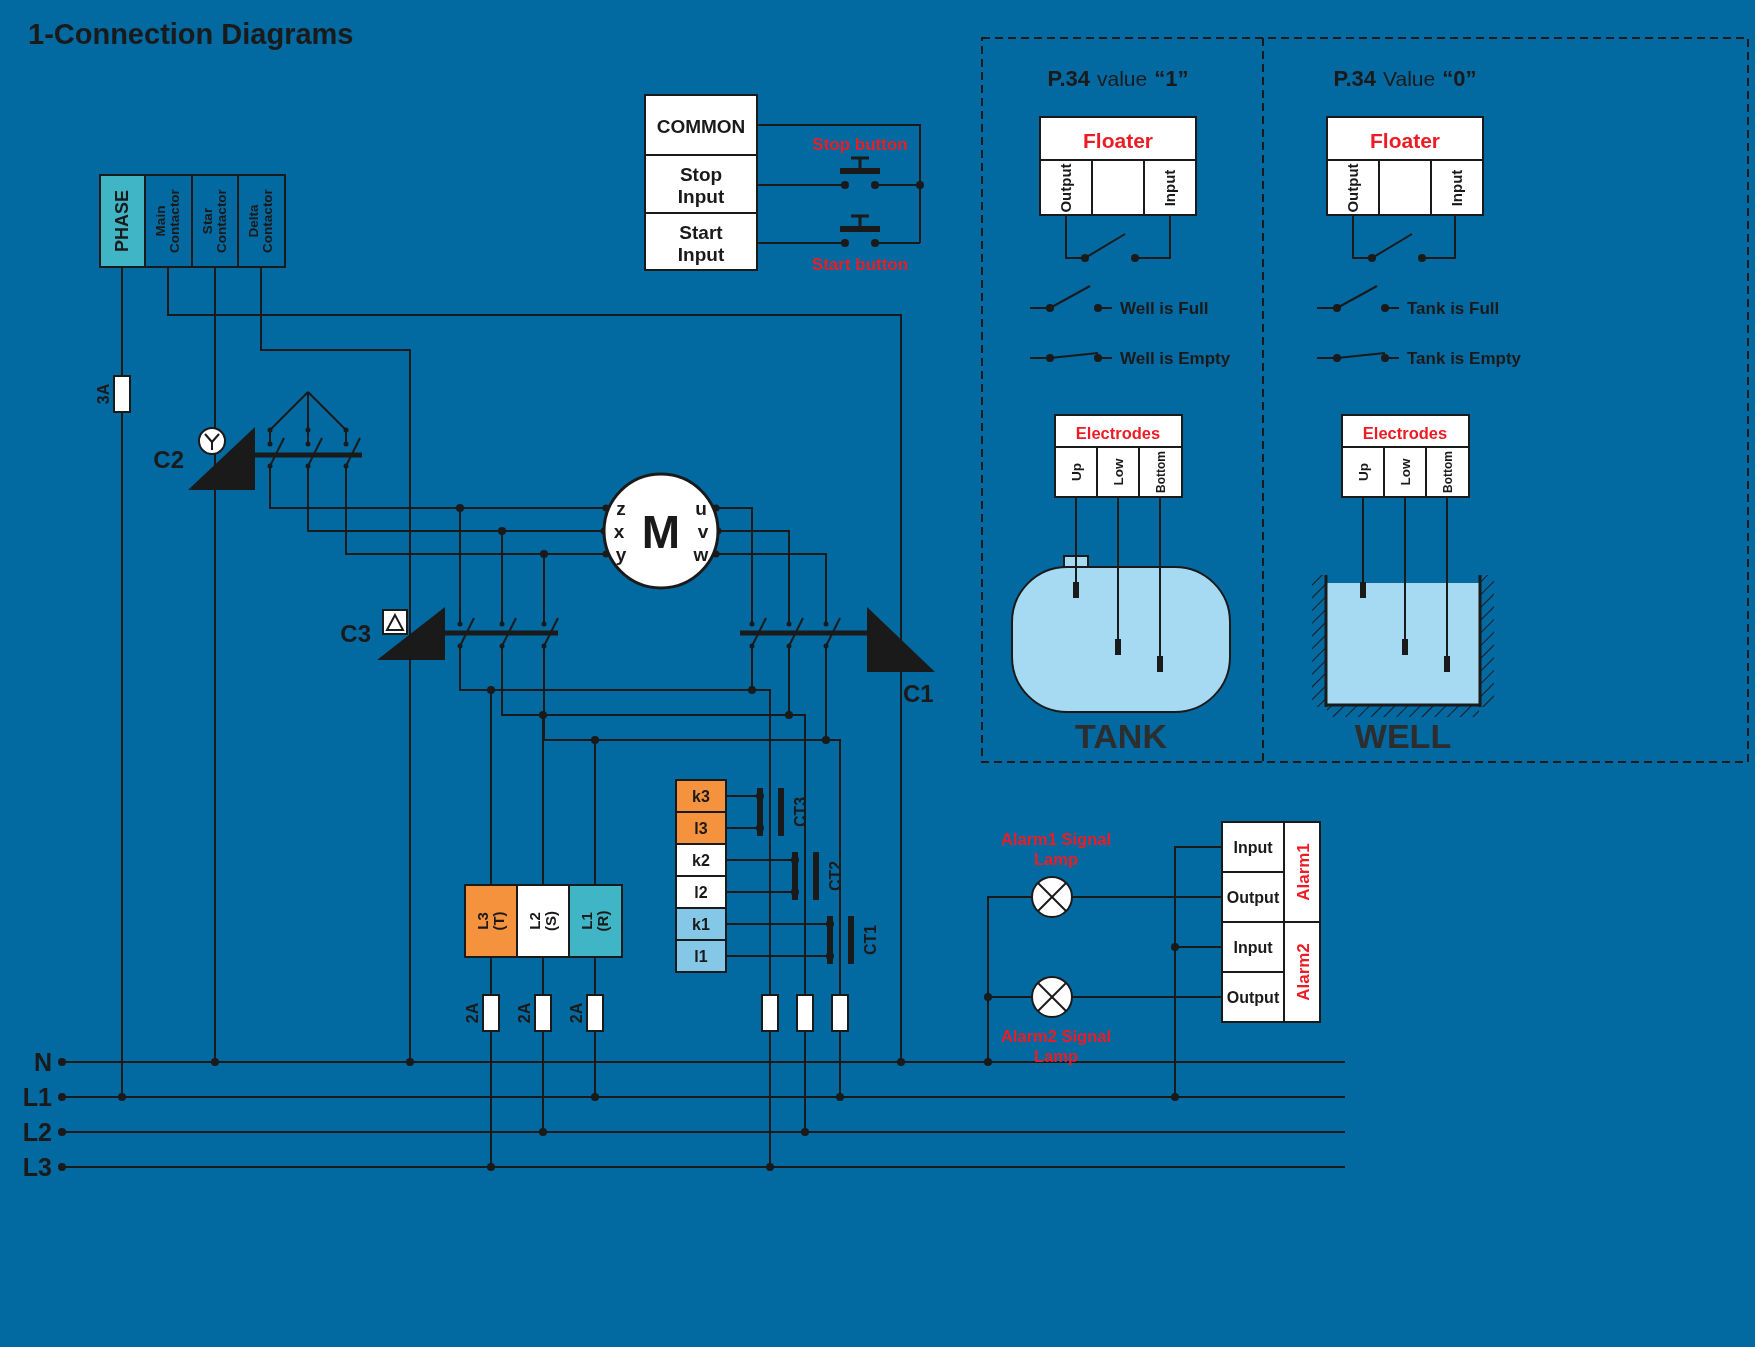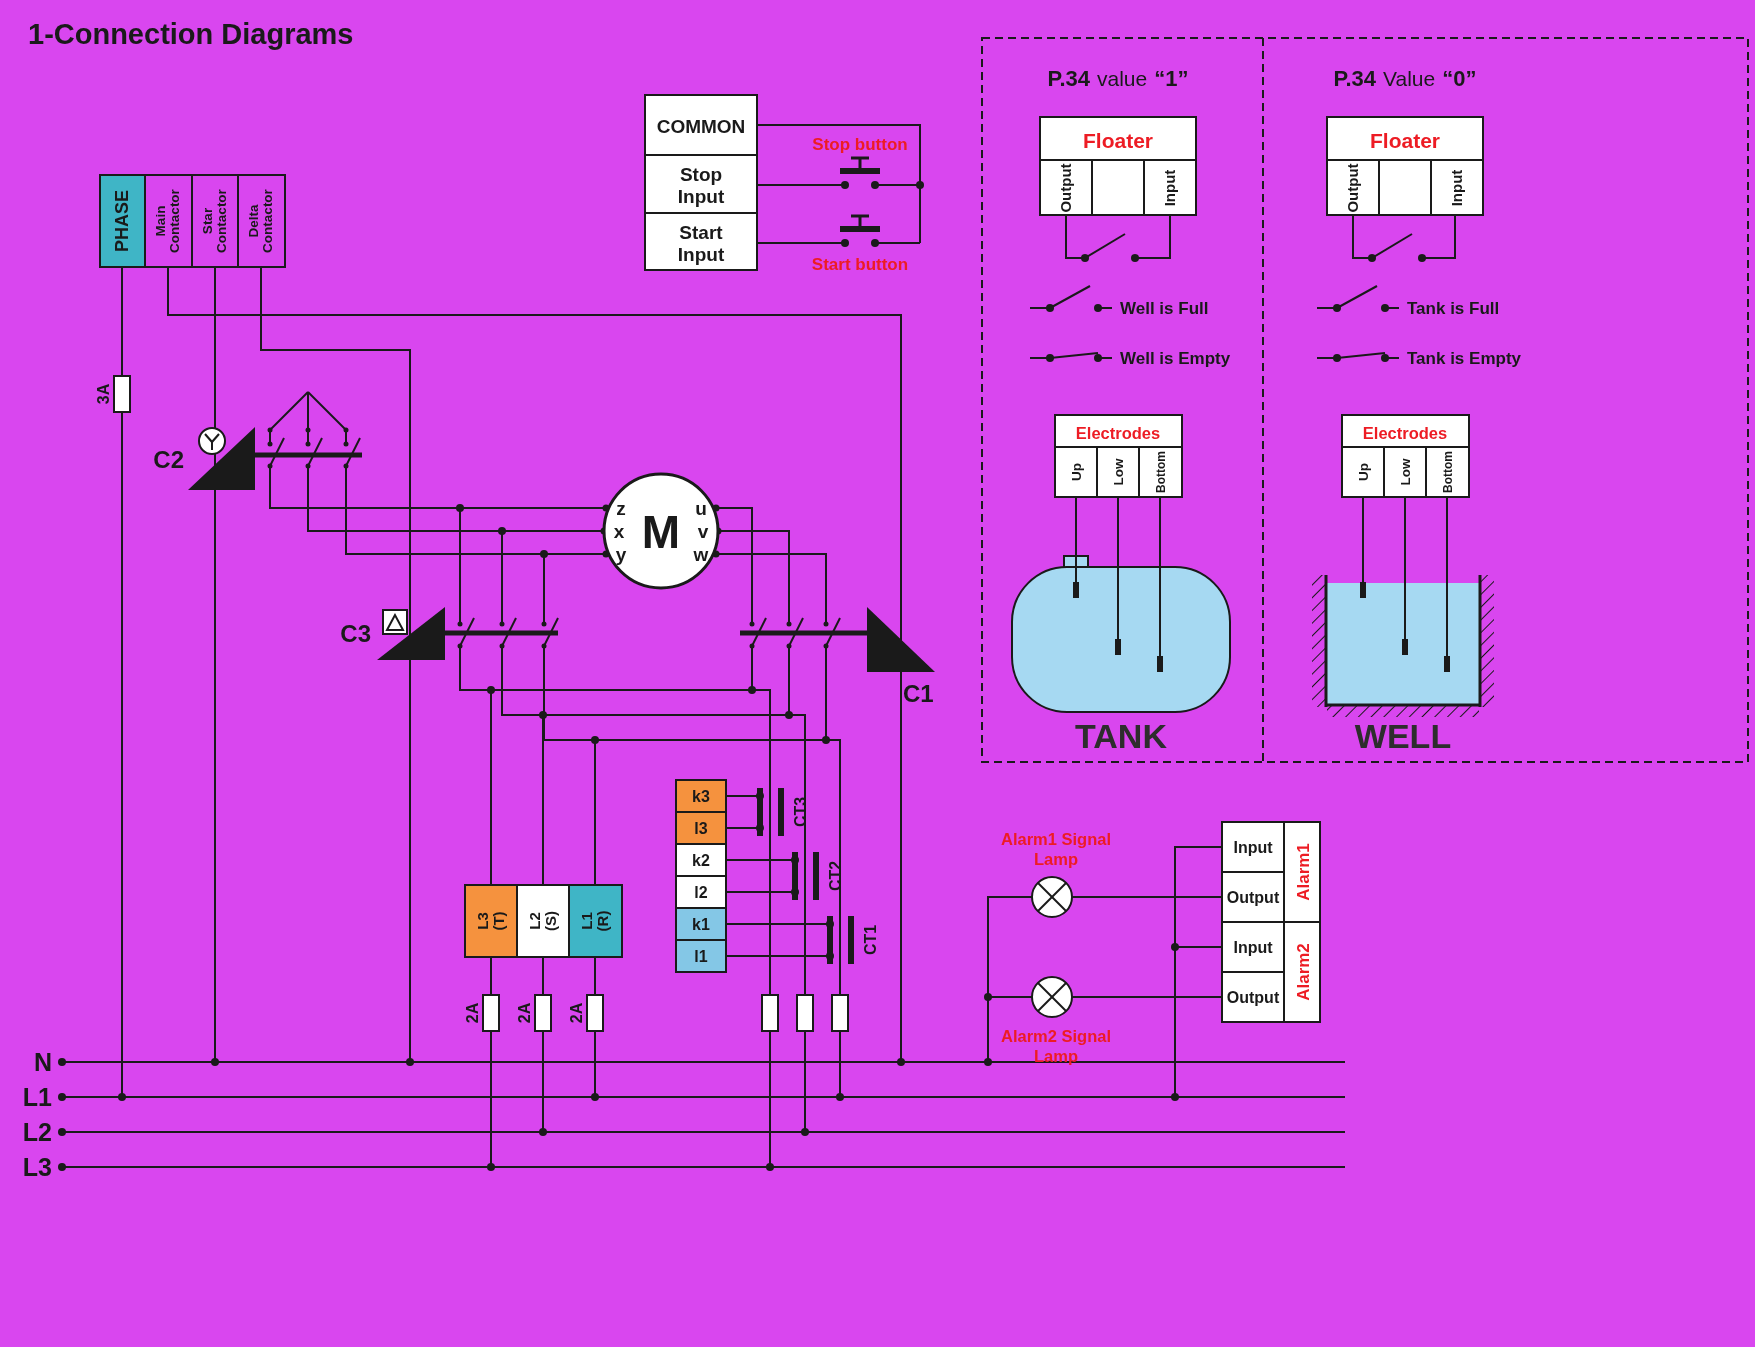--- a/index.html
+++ b/index.html
@@ -1,16 +1,16 @@
 <!DOCTYPE html>
 <html><head>
 <meta charset="utf-8">
 <style>
   html,body{margin:0;padding:0;background:#fff;}
-  .stage{position:relative;width:1755px;height:1347px;background:#d946ef;overflow:hidden;}
+  .stage{position:relative;width:1755px;height:1347px;background:#0369a1;overflow:hidden;}
   .w{stroke:#1a1a1a;stroke-width:2;fill:none;}
   .w5{stroke:#1a1a1a;stroke-width:5;fill:none;}
   .w3{stroke:#1a1a1a;stroke-width:3;fill:none;}
   .box{fill:#ffffff;stroke:#1a1a1a;stroke-width:2;}
   .nf{fill:none;stroke:#1a1a1a;stroke-width:2;}
   .dash{fill:none;stroke:#1a1a1a;stroke-width:2;stroke-dasharray:8 5;}
   .t{font-family:"Liberation Sans","DejaVu Sans",sans-serif;font-weight:bold;fill:#1a1a1a;}
   .tn{font-family:"Liberation Sans","DejaVu Sans",sans-serif;font-weight:normal;fill:#1a1a1a;}
   .tr{fill:#ed1c24;}
   .tg{fill:#2d2d2d;}

